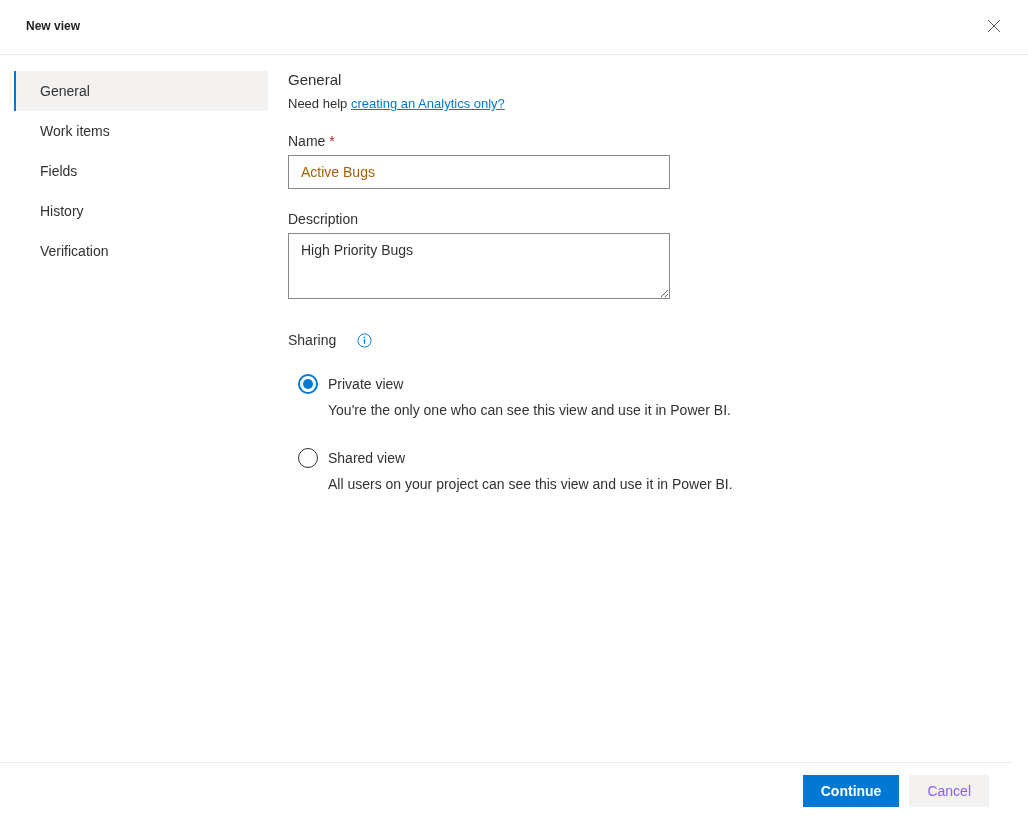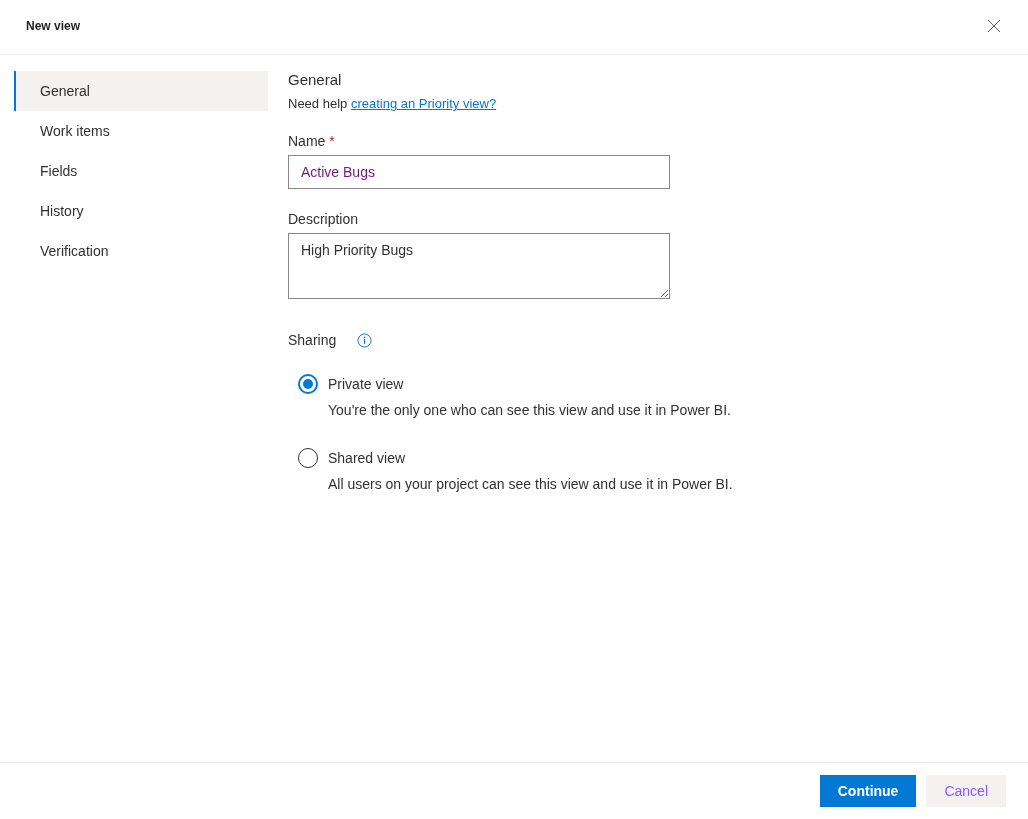--- a/index.html
+++ b/index.html
@@ -99,21 +99,21 @@
     .required {
       color: #a4262c;
     }
     .text-input {
       width: 382px;
       height: 34px;
       border: 1px solid #8a8886;
       padding: 0 12px;
       font-size: 14px;
       font-family: inherit;
-      color: #701a75;
+      color: #a16207;
       margin-bottom: 22px;
     }
     .textarea-input {
       width: 382px;
       height: 66px;
       border: 1px solid #8a8886;
       padding: 8px 12px;
       font-size: 14px;
       font-family: inherit;
       color: #323130;
@@ -171,21 +171,21 @@
     .radio-description {
       font-size: 14px;
       color: #323130;
       margin-left: 40px;
       margin-bottom: 30px;
     }
     .footer {
       position: absolute;
       bottom: 0;
       left: 0;
-      right: 0;
+      right: 17px;
       border-top: 1px solid #edebe9;
       padding: 12px 22px;
       display: flex;
       justify-content: flex-end;
       gap: 10px;
     }
     .btn {
       height: 32px;
       padding: 0 18px;
       font-size: 14px;
@@ -236,21 +236,21 @@
       <span>History</span>
     </div>
     <div class="sidebar-item">
       <span>Verification</span>
     </div>
   </div>
 
   <div class="main">
     <div class="section-title">General</div>
     <div class="help-text">
-      <span>Need help </span><a class="help-link">creating an Priority view?</a>
+      <span>Need help </span><a class="help-link">creating an Analytics only?</a>
     </div>
 
     <label class="field-label">
       <span>Name</span> <span class="required">*</span>
     </label>
     <input type="text" class="text-input" value="Active Bugs" style="">
 
     <label class="field-label">Description</label>
     <textarea class="textarea-input" style="">High Priority Bugs</textarea>
 

